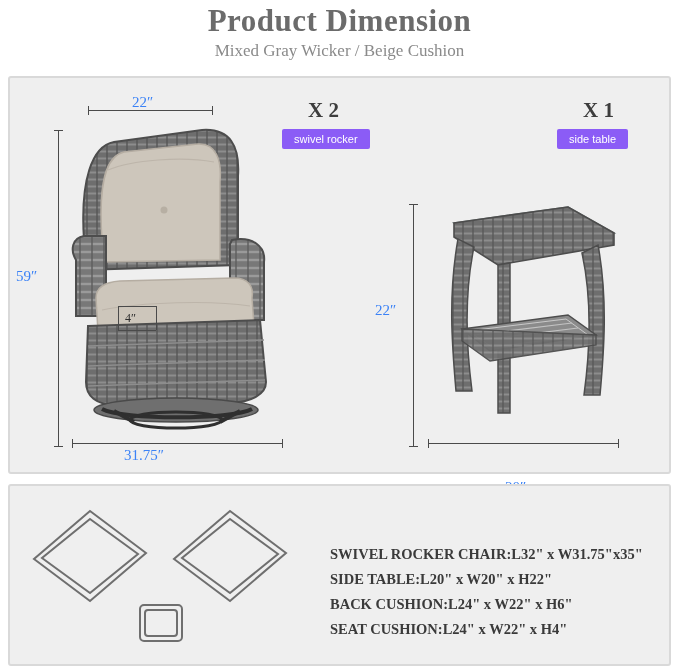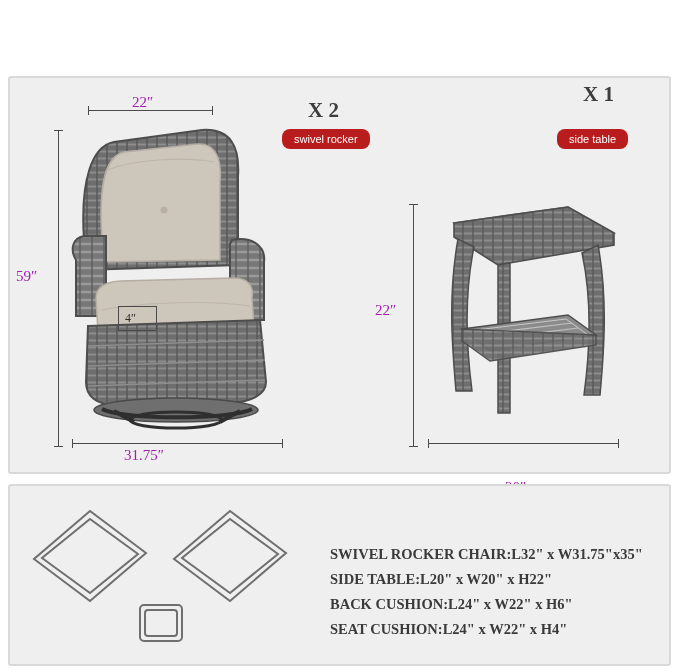--- a/index.html
+++ b/index.html
@@ -66,36 +66,36 @@
   
   .count-label {
     position: absolute;
     font-family: "Liberation Serif", serif;
     font-size: 21px;
     font-weight: bold;
     color: #3d3d3d;
   }
   .pill {
     position: absolute;
-    background: #b91c1c;
+    background: #8b5cf6;
     color: #ffffff;
     font-family: "Liberation Sans", sans-serif;
     font-size: 11px;
-    border-radius: 8px;
+    border-radius: 2px;
     padding: 4px 12px;
     white-space: nowrap;
     text-align: center;
   }
 
   
   .dim {
     position: absolute;
     font-family: "Liberation Serif", serif;
     font-size: 15px;
-    color: #a21caf;
+    color: #3b82f6;
   }
   .dim-small {
     position: absolute;
     font-family: "Liberation Serif", serif;
     font-size: 12px;
     color: #2e2e2e;
   }
 
   
   .line-h, .line-v {
@@ -168,20 +168,24 @@
     height: 145px;
   }
 
   svg { display: block; }
 </style>
 </head>
 <body>
 
 <div class="page">
 
+  <div class="header">
+    <div class="title">Product Dimension</div>
+    <div class="subtitle">Mixed Gray Wicker / Beige Cushion</div>
+  </div>
 
   <div class="panel panel-top"></div>
 
   <div class="chair-wrap">
     <svg width="225" height="310" viewBox="0 0 225 310">
       <defs>
         <pattern id="weave" width="10" height="7" patternUnits="userSpaceOnUse">
           <rect width="10" height="7" fill="#6e6e6e"></rect>
           <path d="M0 3.5 L10 3.5" stroke="#8d8d8d" stroke-width="2"></path>
           <path d="M5 0 L5 7" stroke="#565656" stroke-width="1.4"></path>
@@ -271,21 +275,21 @@
   <div class="dim" style="left:375px; top:302px;">22″</div>
 
   <div class="line-h" style="left:428px; top:443px; width:190px;"></div>
   <div class="cap-v" style="left:428px; top:439px;"></div>
   <div class="cap-v" style="left:618px; top:439px;"></div>
   <div class="dim" style="left:505px; top:447px;margin-top:32px;">20″</div>
 
   <div class="count-label" style="left:308px; top:98px;">X 2</div>
   <div class="pill" style="left:282px; top:129px;">swivel rocker</div>
 
-  <div class="count-label" style="left:583px; top:82px;text-align:right;">X 1</div>
+  <div class="count-label" style="left:583px; top:98px;text-align:right;">X 1</div>
   <div class="pill" style="left:557px; top:129px;">side table</div>
 
   <div class="panel panel-bottom"></div>
 
   <div class="boxes">
     <svg width="290" height="145" viewBox="0 0 290 145">
 
       <g stroke="#6f6f6f" stroke-width="2" fill="none">
         <path d="M62 6 L118 48 L62 96 L6 54 Z"></path>
         <path d="M62 14 L110 49 L62 88 L14 53 Z"></path>

